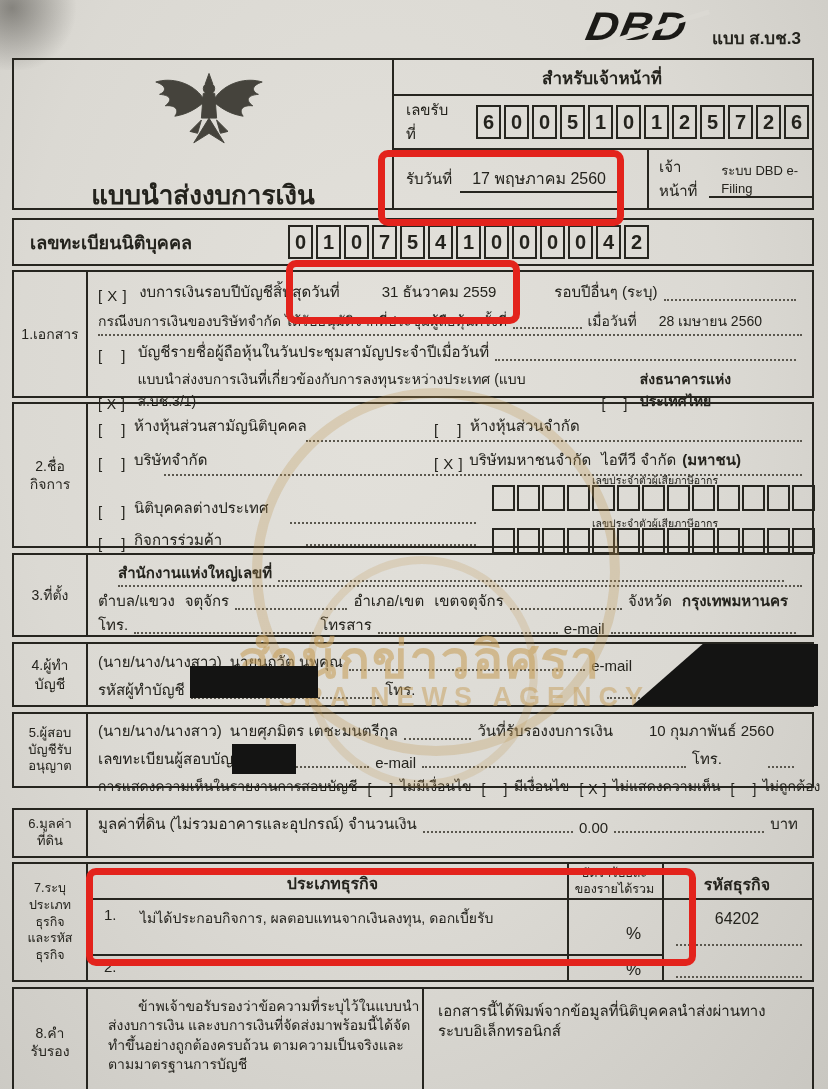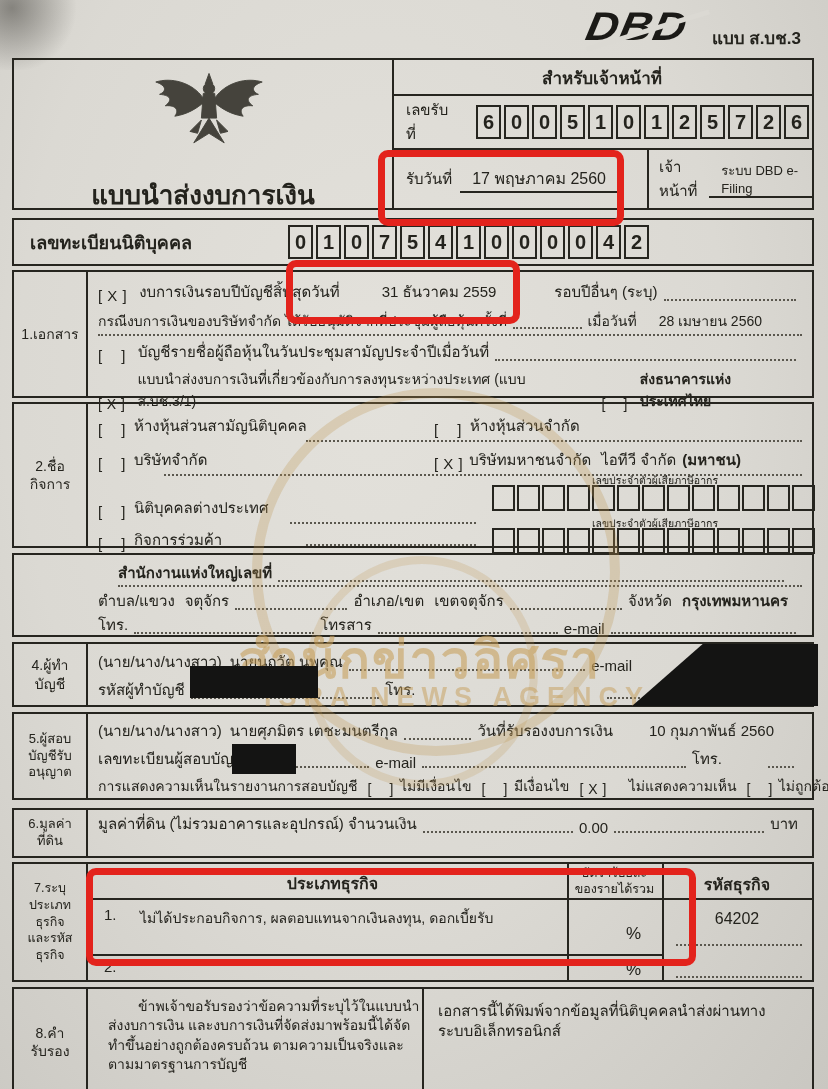--- a/index.html
+++ b/index.html
@@ -210,20 +210,23 @@
         <span class="digit-sm"></span>
         <span class="digit-sm"></span>
         <span class="digit-sm"></span>
         <span class="digit-sm"></span>
         <span class="digit-sm"></span>
         <span class="digit-sm"></span>
       </div>
   </div>
 
   <div class="bx" style="left:12px;top:553px;width:802px;height:84px;">
+    <div class="lblcol">
+        <span>3.ที่ตั้ง</span>
+      </div>
     <div class="row" style="left:84px;right:22px;top:6px;margin-left:20px;">
       <span class="b">สำนักงานแห่งใหญ่เลขที่</span>
       <span class="dots"></span>
     </div>
     <div class="dline" style="left:104px;right:10px;top:30px;"></div>
     <div class="row" style="left:84px;right:10px;top:34px;">
       <span>ตำบล/แขวง</span>
       <span style="margin-left:10px;">จตุจักร</span>
       <span class="dots"></span>
       <span>อำเภอ/เขต</span>
@@ -254,21 +257,21 @@
       <span style="margin-right:170px;">e-mail</span>
     </div>
     <div class="row" style="left:84px;right:10px;top:34px;">
       <span>รหัสผู้ทำบัญชี</span>
       <span class="dots" style="max-width:380px;"></span>
       <span style="margin-right:186px;">โทร.</span>
       <span class="dots"></span>
     </div>
   </div>
 
-  <div class="bx" style="left:12px;top:712px;width:802px;height:88px;">
+  <div class="bx" style="left:12px;top:712px;width:802px;height:76px;">
     <div class="lblcol" style="font-size:13px;">
       <span>5.ผู้สอบ</span>
       <span>บัญชีรับ</span>
       <span>อนุญาต</span>
     </div>
     <div class="row" style="left:84px;right:12px;top:5px;">
       <span>(นาย/นาง/นางสาว)</span>
       <span style="margin-left:8px;">นายศุภมิตร เตชะมนตรีกุล</span>
       <span class="dots" style="max-width:120px;"></span>
       <span>วันที่รับรองงบการเงิน</span>
@@ -282,21 +285,21 @@
       <span style="margin-right:40px;">โทร.</span>
       <span class="dotw" style="width:26px;"></span>
     </div>
     <div class="row fs14" style="left:84px;right:8px;top:61px;white-space:nowrap;">
       <span>การแสดงความเห็นในรายงานการสอบบัญชี</span>
       <span class="cb" style="margin-left:10px;">[&nbsp;&nbsp;&nbsp;&nbsp;]</span>
       <span style="margin-left:6px;">ไม่มีเงื่อนไข</span>
       <span class="cb" style="margin-left:10px;">[&nbsp;&nbsp;&nbsp;&nbsp;]</span>
       <span style="margin-left:6px;">มีเงื่อนไข</span>
       <span class="cb" style="margin-left:10px;">[ X ]</span>
-      <span style="margin-left:22px;">ไม่แสดงความเห็น</span>
+      <span style="margin-left:6px;">ไม่แสดงความเห็น</span>
       <span class="cb" style="margin-left:10px;">[&nbsp;&nbsp;&nbsp;&nbsp;]</span>
       <span style="margin-left:6px;">ไม่ถูกต้อง</span>
     </div>
   </div>
 
   <div class="bx" style="left:12px;top:808px;width:802px;height:50px;">
     <div class="lblcol" style="font-size:13px;">
       <span>6.มูลค่า</span>
       <span>ที่ดิน</span>
     </div>

